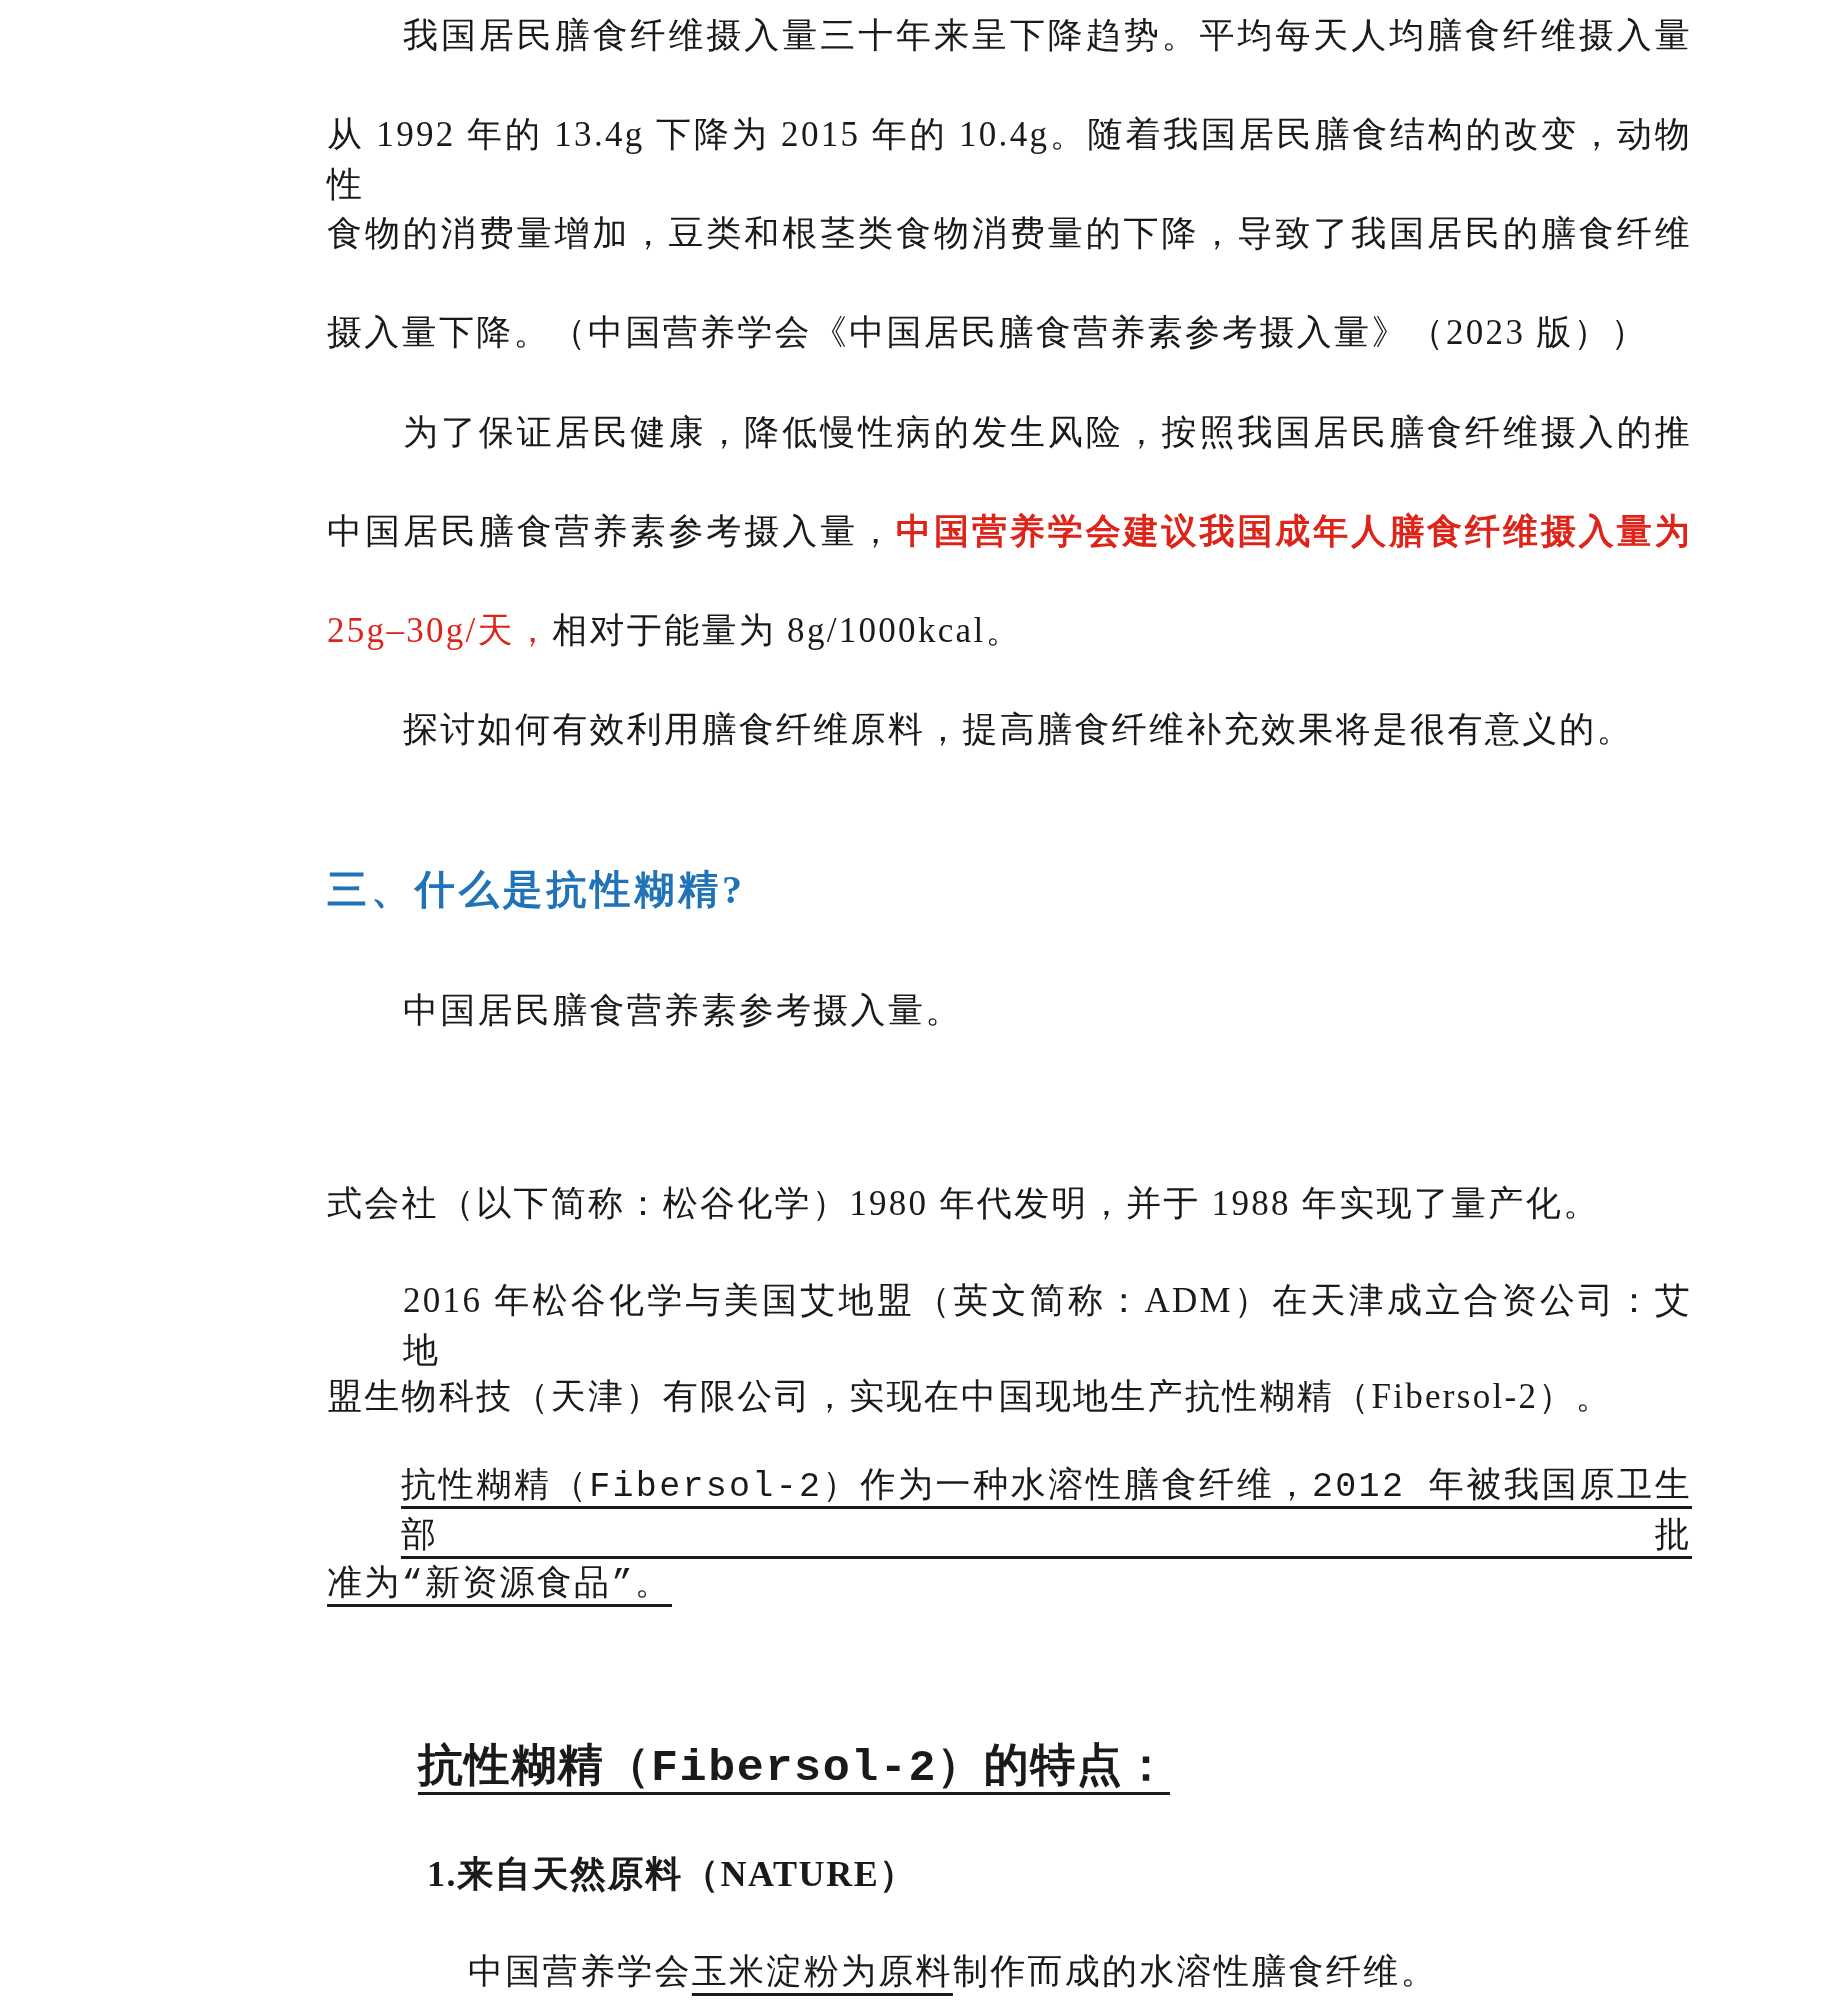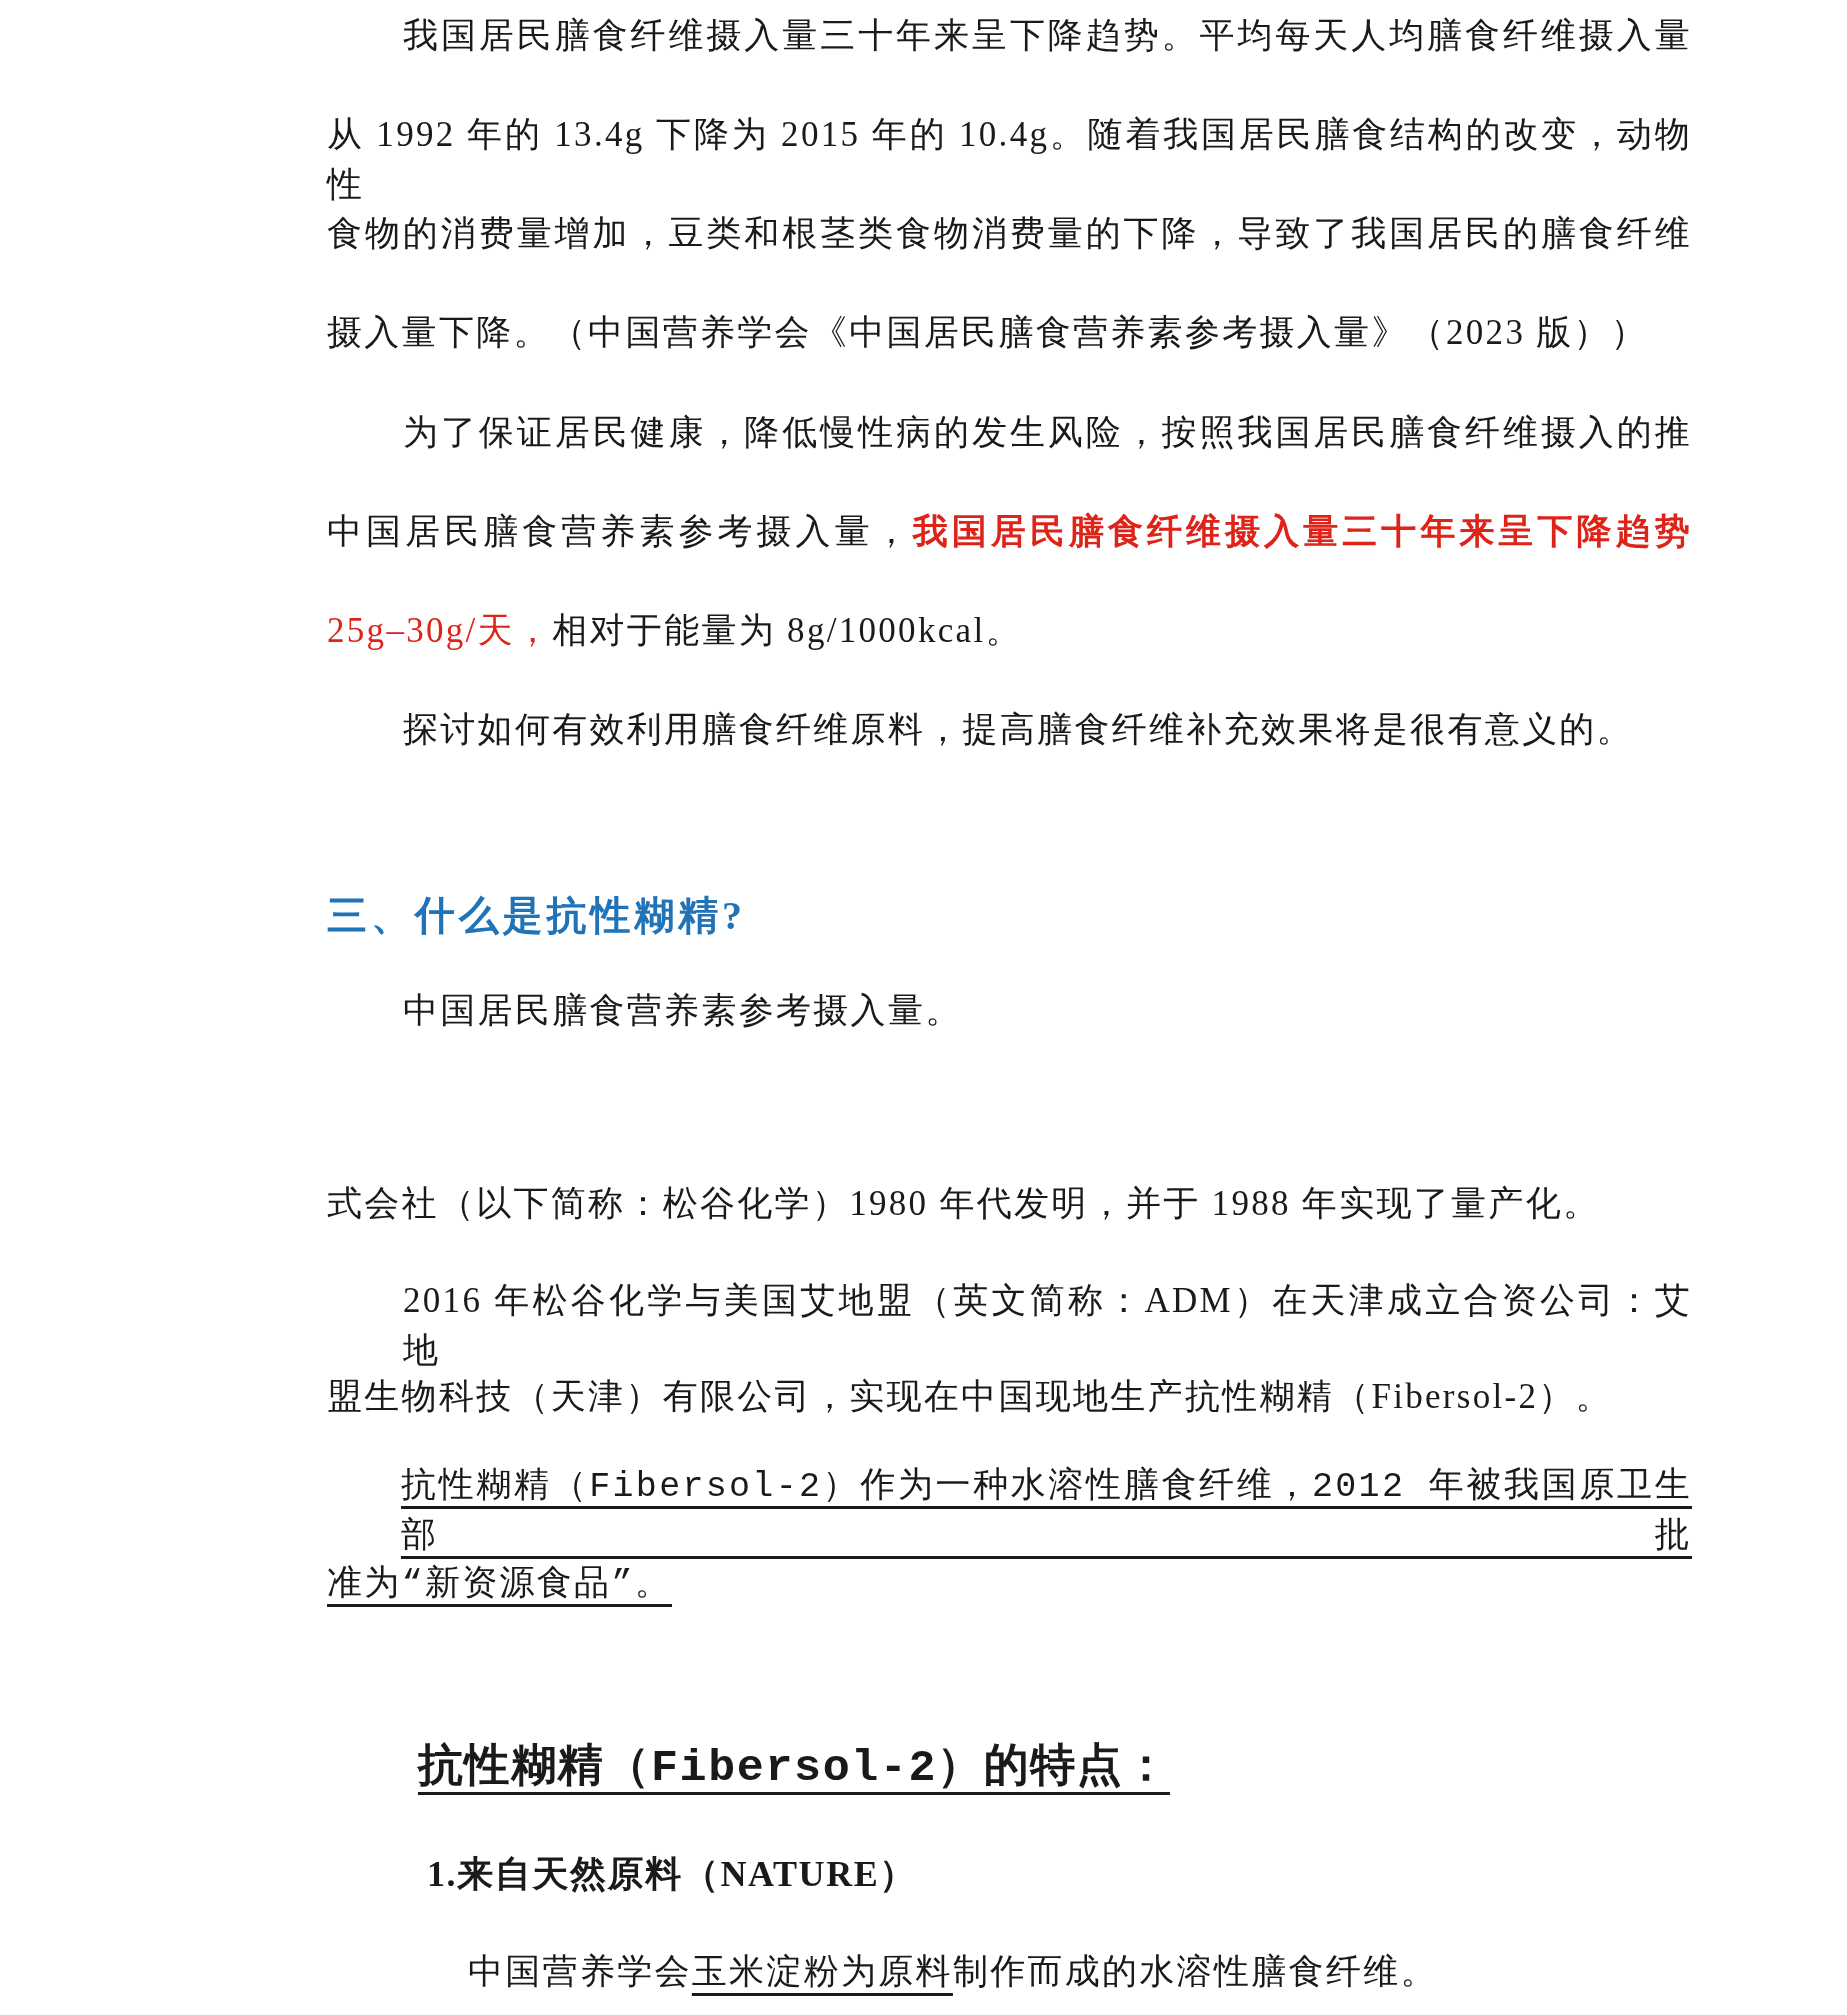--- a/index.html
+++ b/index.html
@@ -61,26 +61,26 @@
 <body>
 
 <div class="page">
 
   <div class="line just" style="top:11px;left:357px;width:1289px">我国居民膳食纤维摄入量三十年来呈下降趋势。平均每天人均膳食纤维摄入量</div>
   <div class="line just" style="top:110px;left:281px;width:1365px">从 1992 年的 13.4g 下降为 2015 年的 10.4g。随着我国居民膳食结构的改变，动物性</div>
   <div class="line just" style="top:209px;left:281px;width:1365px">食物的消费量增加，豆类和根茎类食物消费量的下降，导致了我国居民的膳食纤维</div>
   <div class="line" style="top:308px;left:281px">摄入量下降。（中国营养学会《中国居民膳食营养素参考摄入量》（2023 版））</div>
 
   <div class="line just" style="top:408px;left:357px;width:1289px">为了保证居民健康，降低慢性病的发生风险，按照我国居民膳食纤维摄入的推</div>
-  <div class="line just" style="top:507px;left:281px;width:1365px"><span>中国居民膳食营养素参考摄入量，</span><span class="red bold">我国居民膳食纤维摄入量三十年来呈下降趋势</span></div>
+  <div class="line just" style="top:507px;left:281px;width:1365px"><span>中国居民膳食营养素参考摄入量，</span><span class="red bold">中国营养学会建议我国成年人膳食纤维摄入量为</span></div>
   <div class="line" style="top:606px;left:281px"><span class="red">25g–30g/天，</span><span>相对于能量为 8g/1000kcal。</span></div>
 
   <div class="line" style="top:705px;left:357px">探讨如何有效利用膳食纤维原料，提高膳食纤维补充效果将是很有意义的。</div>
 
-  <div class="line section-h" style="top:891px;left:281px">三、什么是抗性糊精?</div>
+  <div class="line section-h" style="top:865px;left:281px">三、什么是抗性糊精?</div>
 
   <div class="line" style="top:986px;left:357px">中国居民膳食营养素参考摄入量。</div>
 
   <div class="line" style="top:1179px;left:281px">式会社（以下简称：松谷化学）1980 年代发明，并于 1988 年实现了量产化。</div>
 
   <div class="line just" style="top:1276px;left:357px;width:1289px">2016 年松谷化学与美国艾地盟（英文简称：ADM）在天津成立合资公司：艾地</div>
   <div class="line" style="top:1372px;left:281px">盟生物科技（天津）有限公司，实现在中国现地生产抗性糊精（Fibersol-2）。</div>
 
   <div class="line just ul" style="top:1462px;left:355px;width:1291px">抗性糊精（Fibersol-2）作为一种水溶性膳食纤维，2012 年被我国原卫生部批</div>
   <div class="line ul" style="top:1560px;left:281px">准为“新资源食品”。</div>

